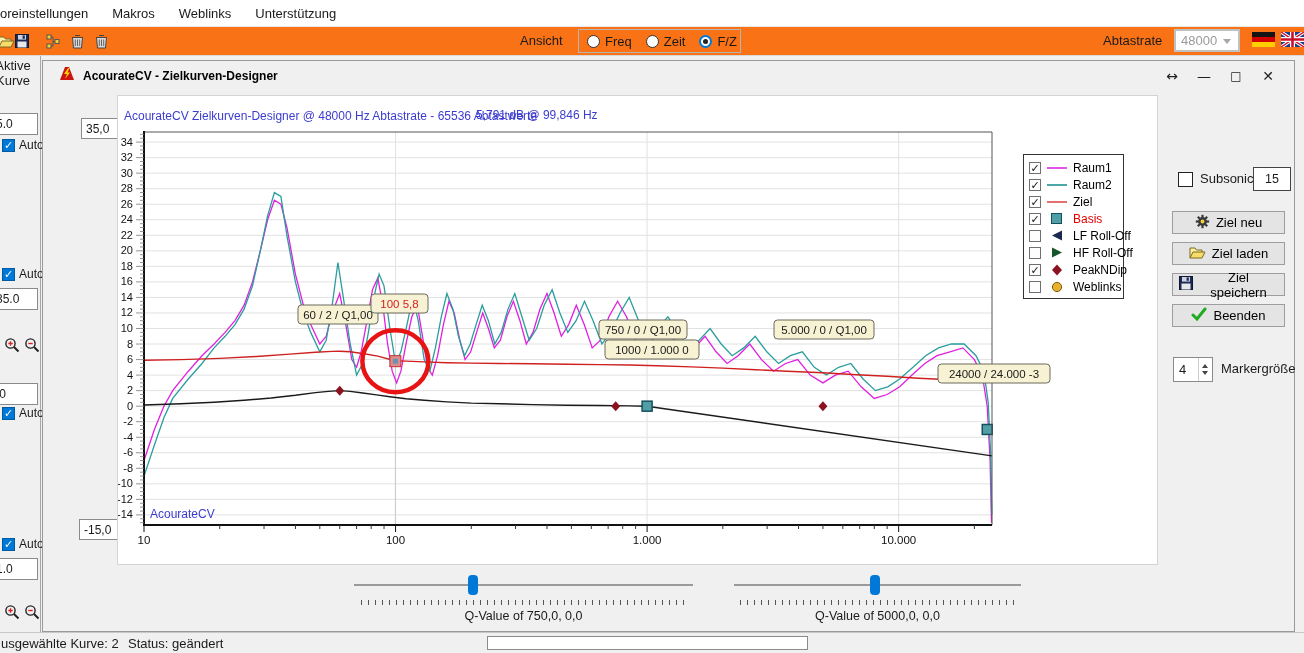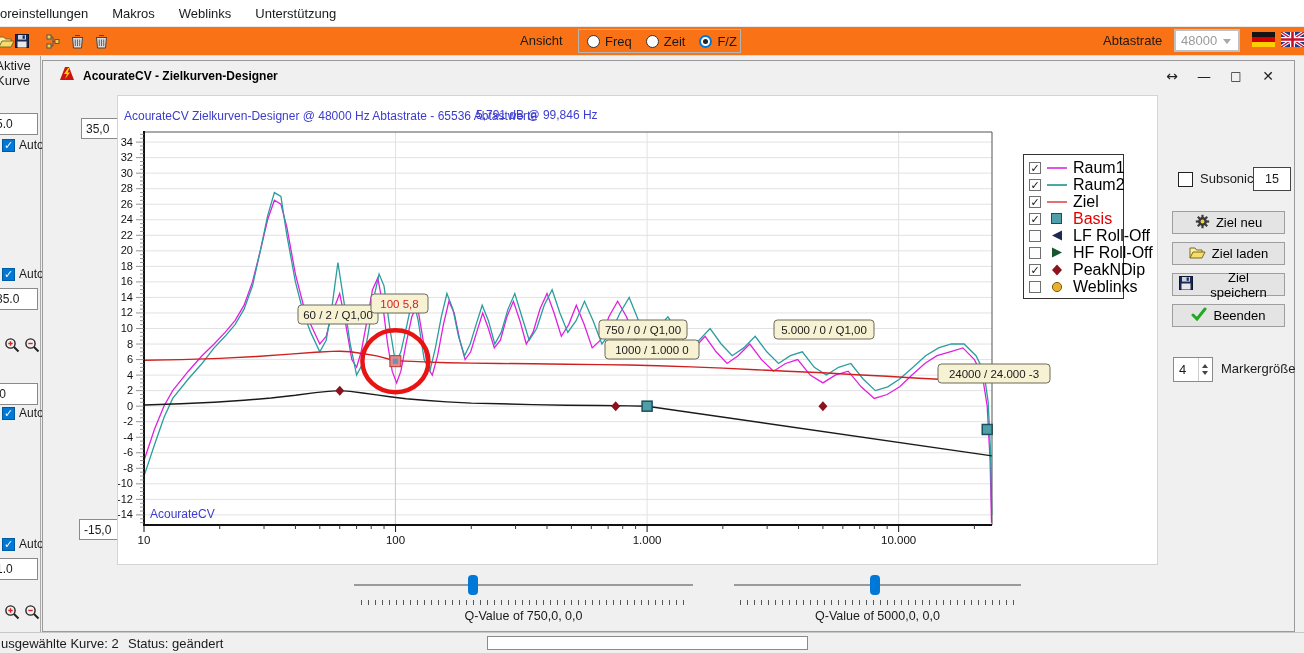--- a/index.html
+++ b/index.html
@@ -48,21 +48,21 @@
   .chart-panel{position:absolute;left:74px;top:34px;width:1041px;height:470px;background:#fff;border:1px solid #d4d4d4;}
   svg{font-family:"Liberation Sans",sans-serif;}
   .dlg-fld{position:absolute;width:49px;height:21px;border:1px solid #8a8a8a;background:#fff;font-size:12px;
            display:flex;align-items:center;padding-left:4px;margin-left:24px;}
   
   .legend{position:absolute;left:905px;top:58px;width:101px;background:#fff;border:1px solid #333;padding:4px 0 3px 5px;}
   .leg-row{display:flex;align-items:center;height:17px;gap:5px;}
   .leg-cb{width:12px;height:12px;border:1px solid #707070;background:#fdfdfd;font-size:11px;line-height:10px;
           text-align:center;color:#111;flex:0 0 auto;}
   .leg-sym{width:22px;height:10px;flex:0 0 auto;display:flex;align-items:center;}
-  .leg-label{font-size:16px;white-space:nowrap;}
+  .leg-label{font-size:12px;white-space:nowrap;}
   
   .subsonic-cb{position:absolute;left:1135px;top:111px;width:15px;height:15px;border:1.5px solid #222;background:#fff;}
   .subsonic-label{position:absolute;left:1157px;top:110px;}
   .subsonic-fld{position:absolute;left:1210px;top:106px;width:38px;height:24px;border:1px solid #444;background:#fff;
                 display:flex;align-items:center;justify-content:center;font-size:12.5px;}
   .panel-buttons{position:absolute;left:1129px;top:150px;width:113px;display:flex;flex-direction:column;gap:8px;}
   .zbtn{height:23px;background:#e4e4e4;border:1px solid #9e9e9e;display:flex;align-items:center;justify-content:center;
         gap:6px;font-size:13px;font-family:"Liberation Sans",sans-serif;cursor:default;}
   .spinner{position:absolute;left:1130px;top:296px;width:40px;height:25px;border:1px solid #8a8a8a;background:#fff;display:flex;}
   .spin-val{flex:1;display:flex;align-items:center;padding-left:5px;font-size:13px;}

